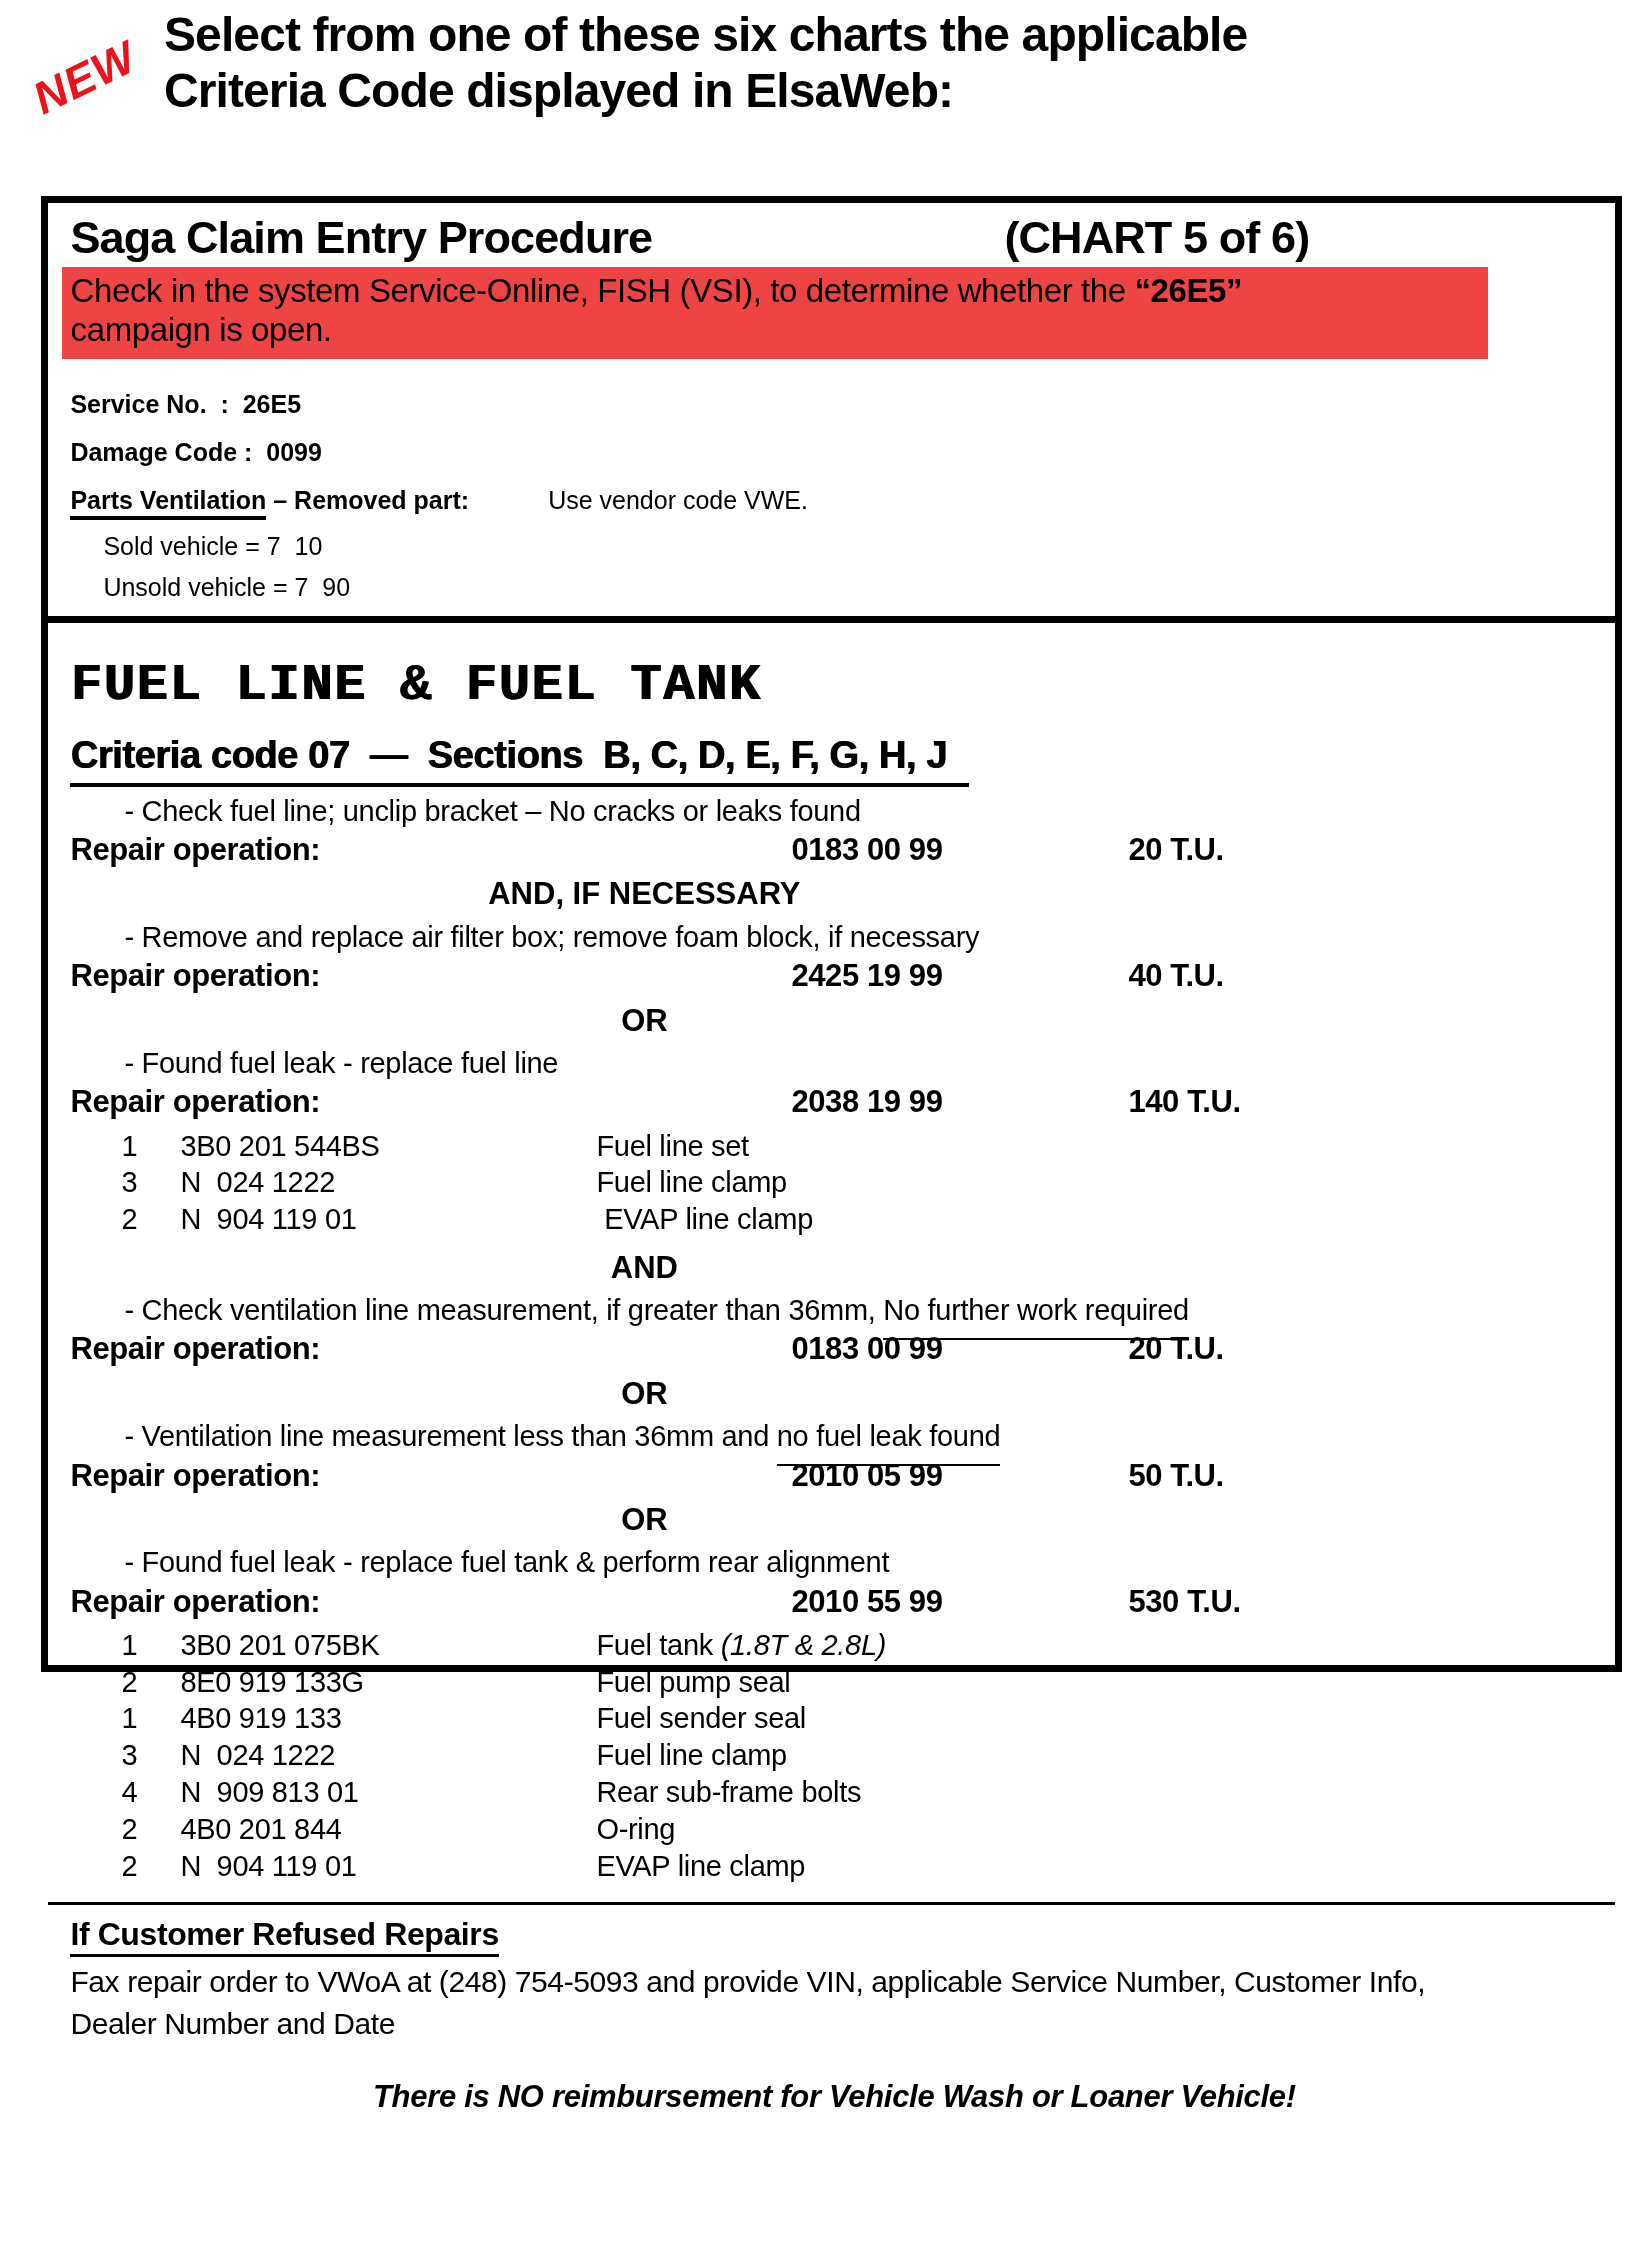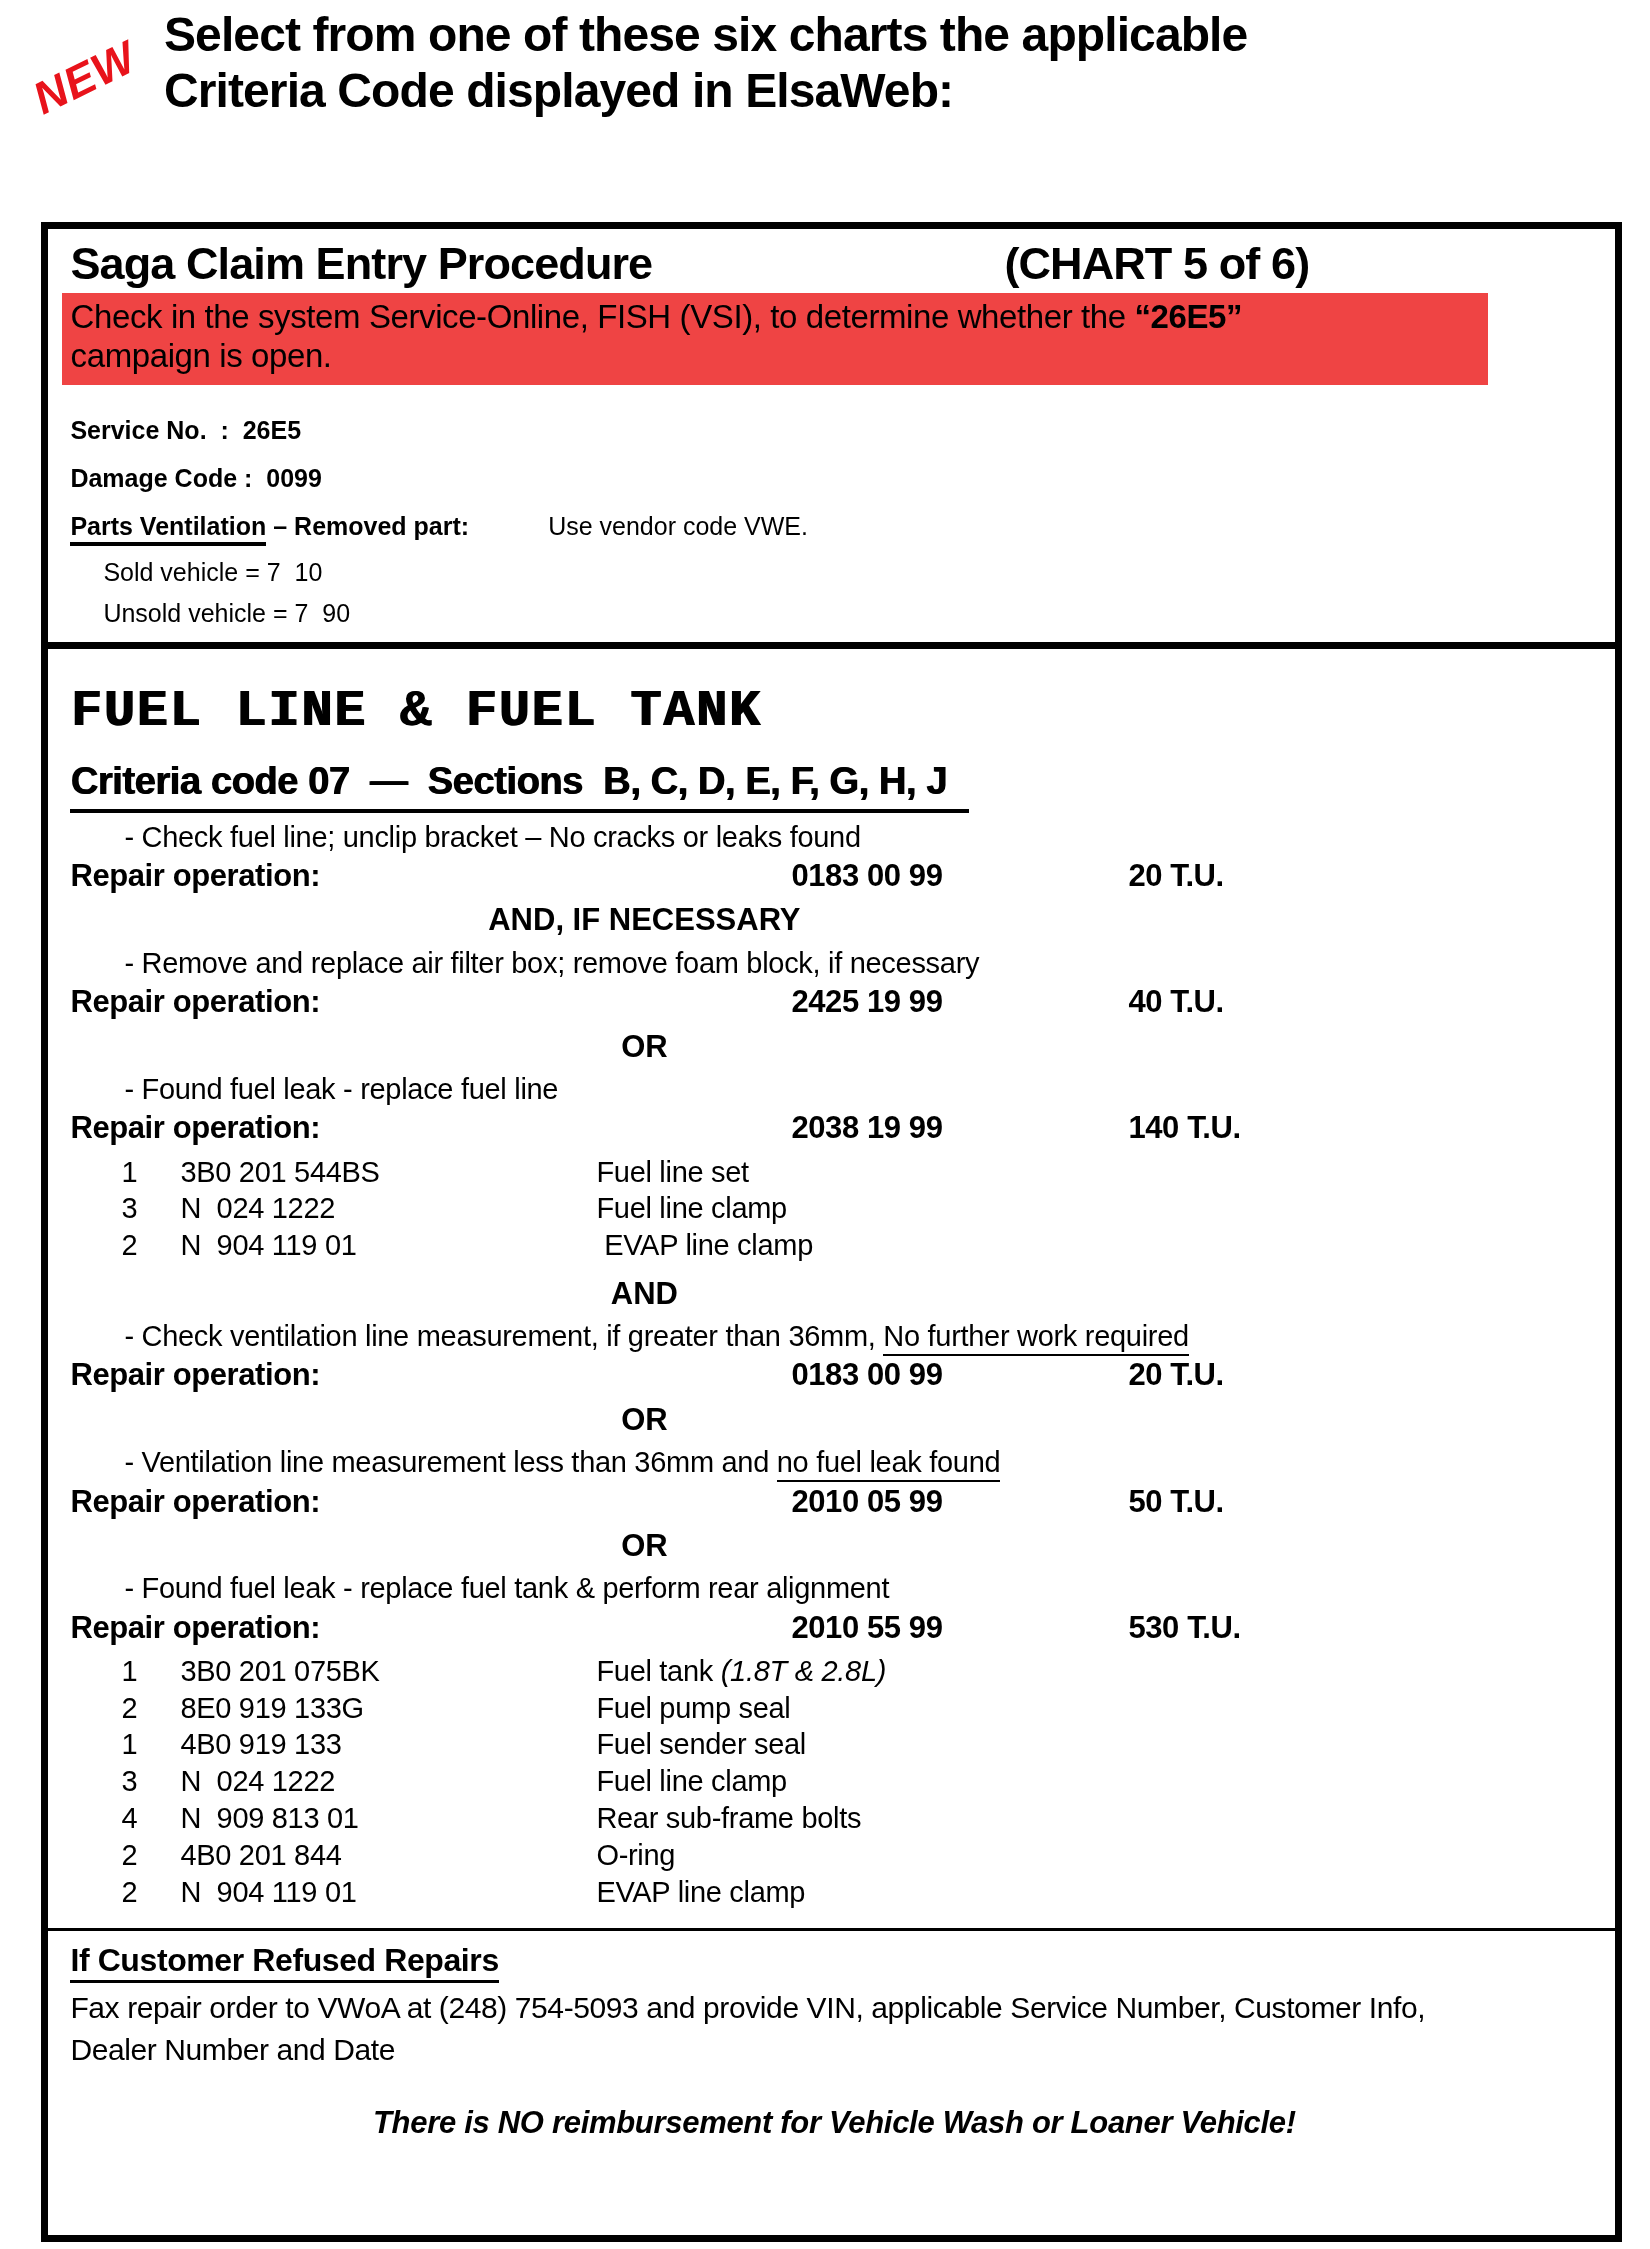--- a/index.html
+++ b/index.html
@@ -17,21 +17,21 @@
     color:#e8131b;font-size:45px;font-weight:bold;font-style:italic;
     transform:rotate(-26deg);letter-spacing:0.9px;
   }
   .doc-title{
     position:absolute;left:164px;top:7px;margin:0;
     font-size:48px;font-weight:bold;line-height:1.17;letter-spacing:-0.9px;
   }
 
   
   .chart-box{
-    position:absolute;left:41px;top:222px;width:1581px;height:2020px;
+    position:absolute;left:41px;top:196px;width:1581px;height:1476px;
     border:7.8px solid #000;box-sizing:border-box;background:#fff;
   }
 
   .chart-header{position:relative;margin:8.6px 0 0 22.4px;height:55px;}
   .saga-title{font-size:45px;font-weight:bold;letter-spacing:-0.9px;}
   .chart-number{position:absolute;left:934px;top:0;font-size:45px;font-weight:bold;letter-spacing:-0.9px;}
 
   .highlight{
     margin-left:14px;width:1426px;box-sizing:border-box;
     background:#ef4444;
@@ -60,21 +60,21 @@
     font-family:Liberation Mono, monospace;
   }
   .criteria{
     margin-top:19px;display:inline-block;
     font-size:38px;font-weight:bold;letter-spacing:-0.4px;
     text-shadow:1px 0 0 #000;
     border-bottom:4.3px solid #000;padding:0 22.4px 5.2px 0;
   }
 
   .bullet{margin:7px 0 0 54px;font-size:29px;letter-spacing:-0.3px;line-height:1.18;}
-  .bullet .u{border-bottom:2.6px solid #000;padding-bottom:2px;}
+  .bullet .u{border-bottom:2.6px solid #000;padding-bottom:12px;}
 
   .repair-row{
     display:grid;grid-template-columns:721px 337px auto;
     font-weight:bold;font-size:31px;letter-spacing:-0.4px;
     margin:3.5px 0;line-height:1.2;
   }
 
   .connector{width:1148px;text-align:center;font-weight:bold;font-size:31px;margin:7px 0;line-height:1.2;}
 
   .parts{margin:7px 0 10.4px 0;}

